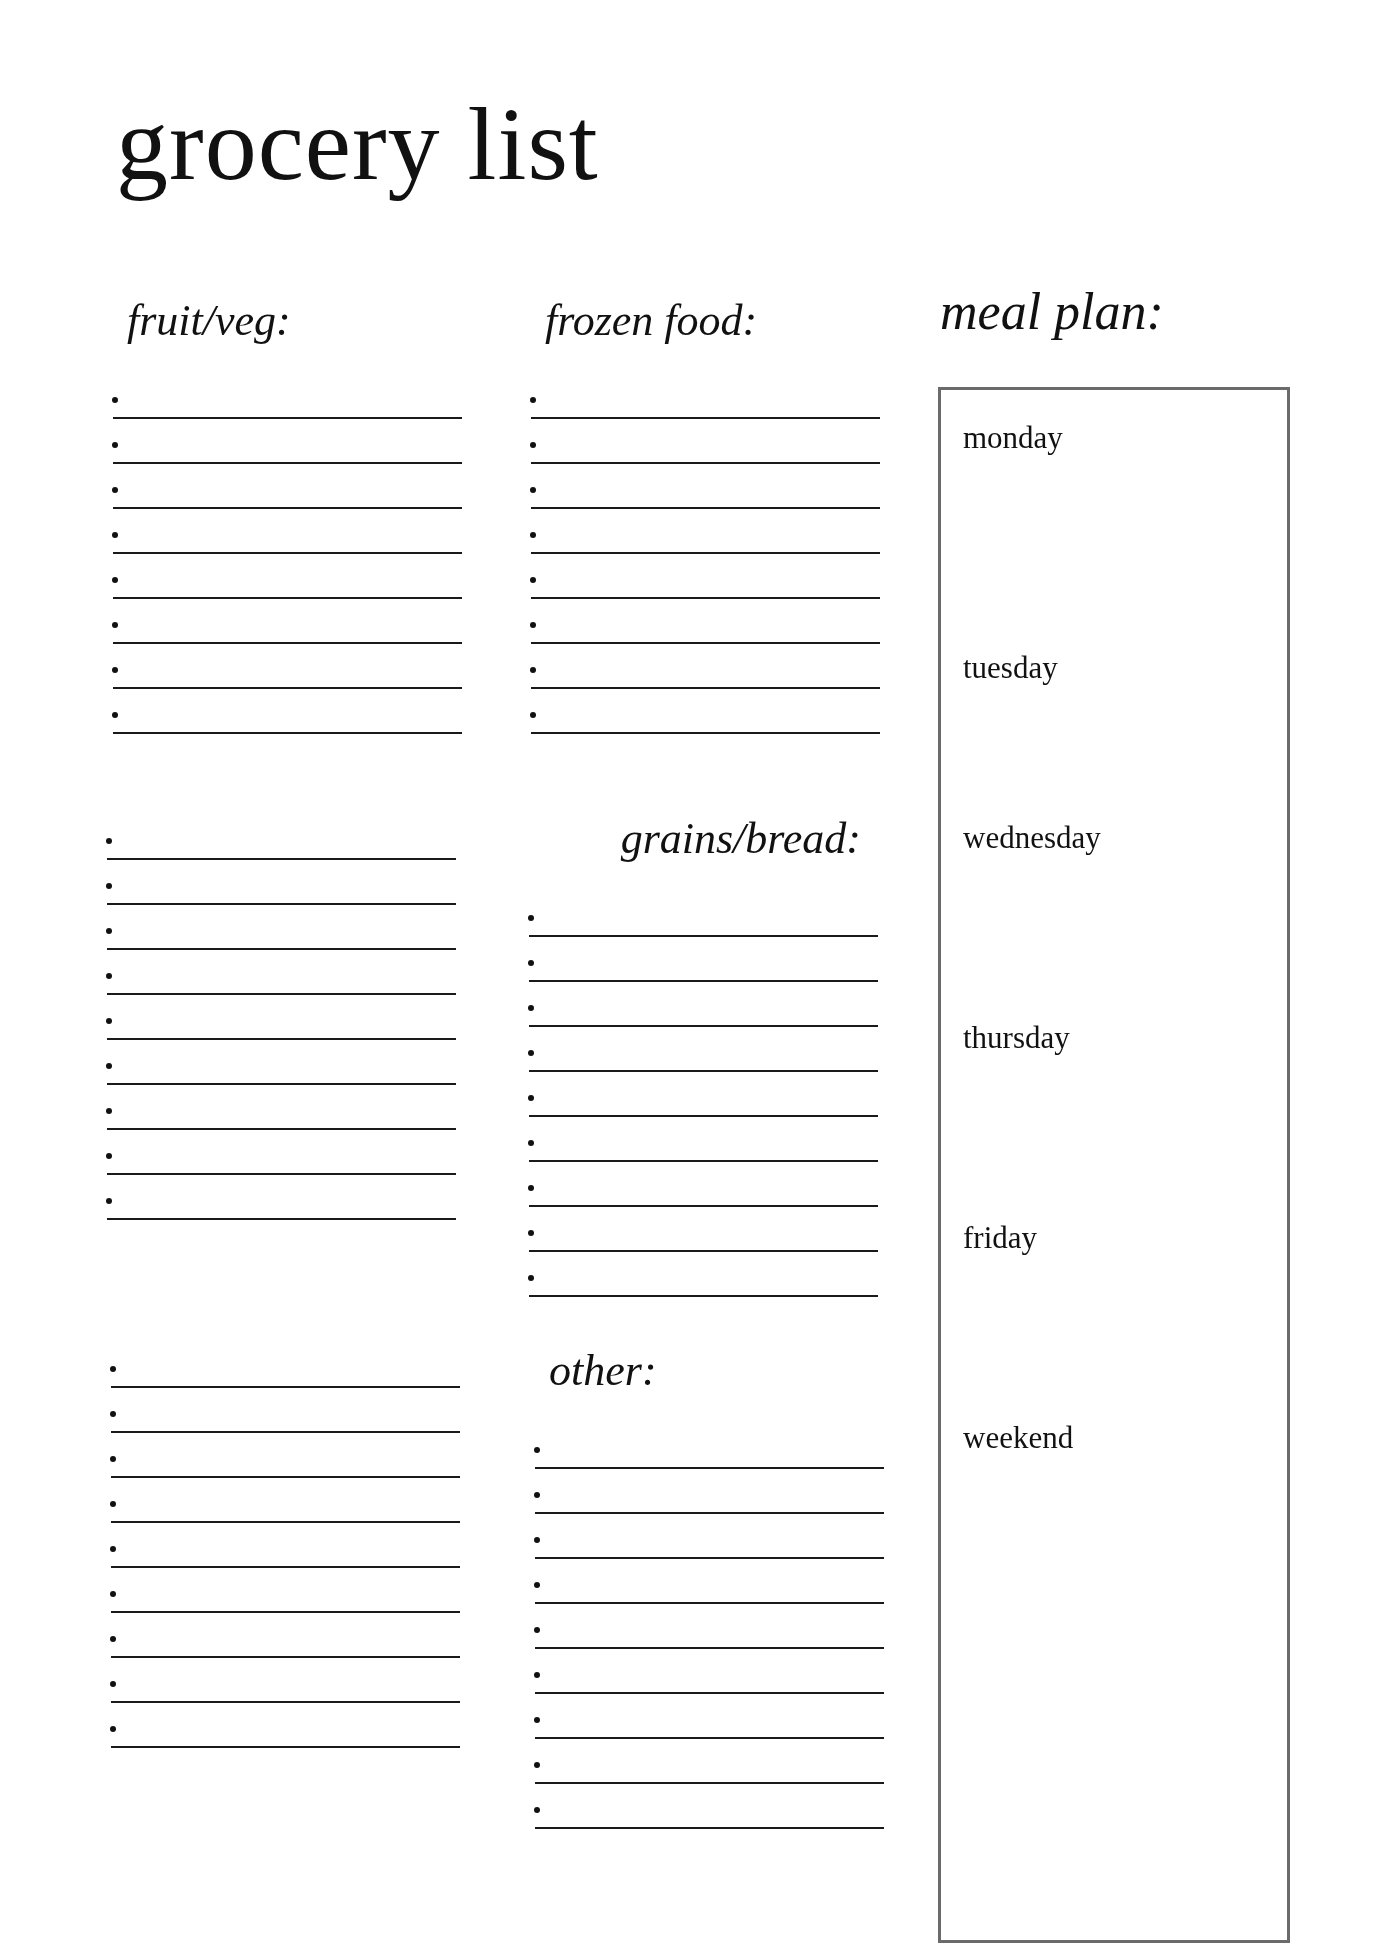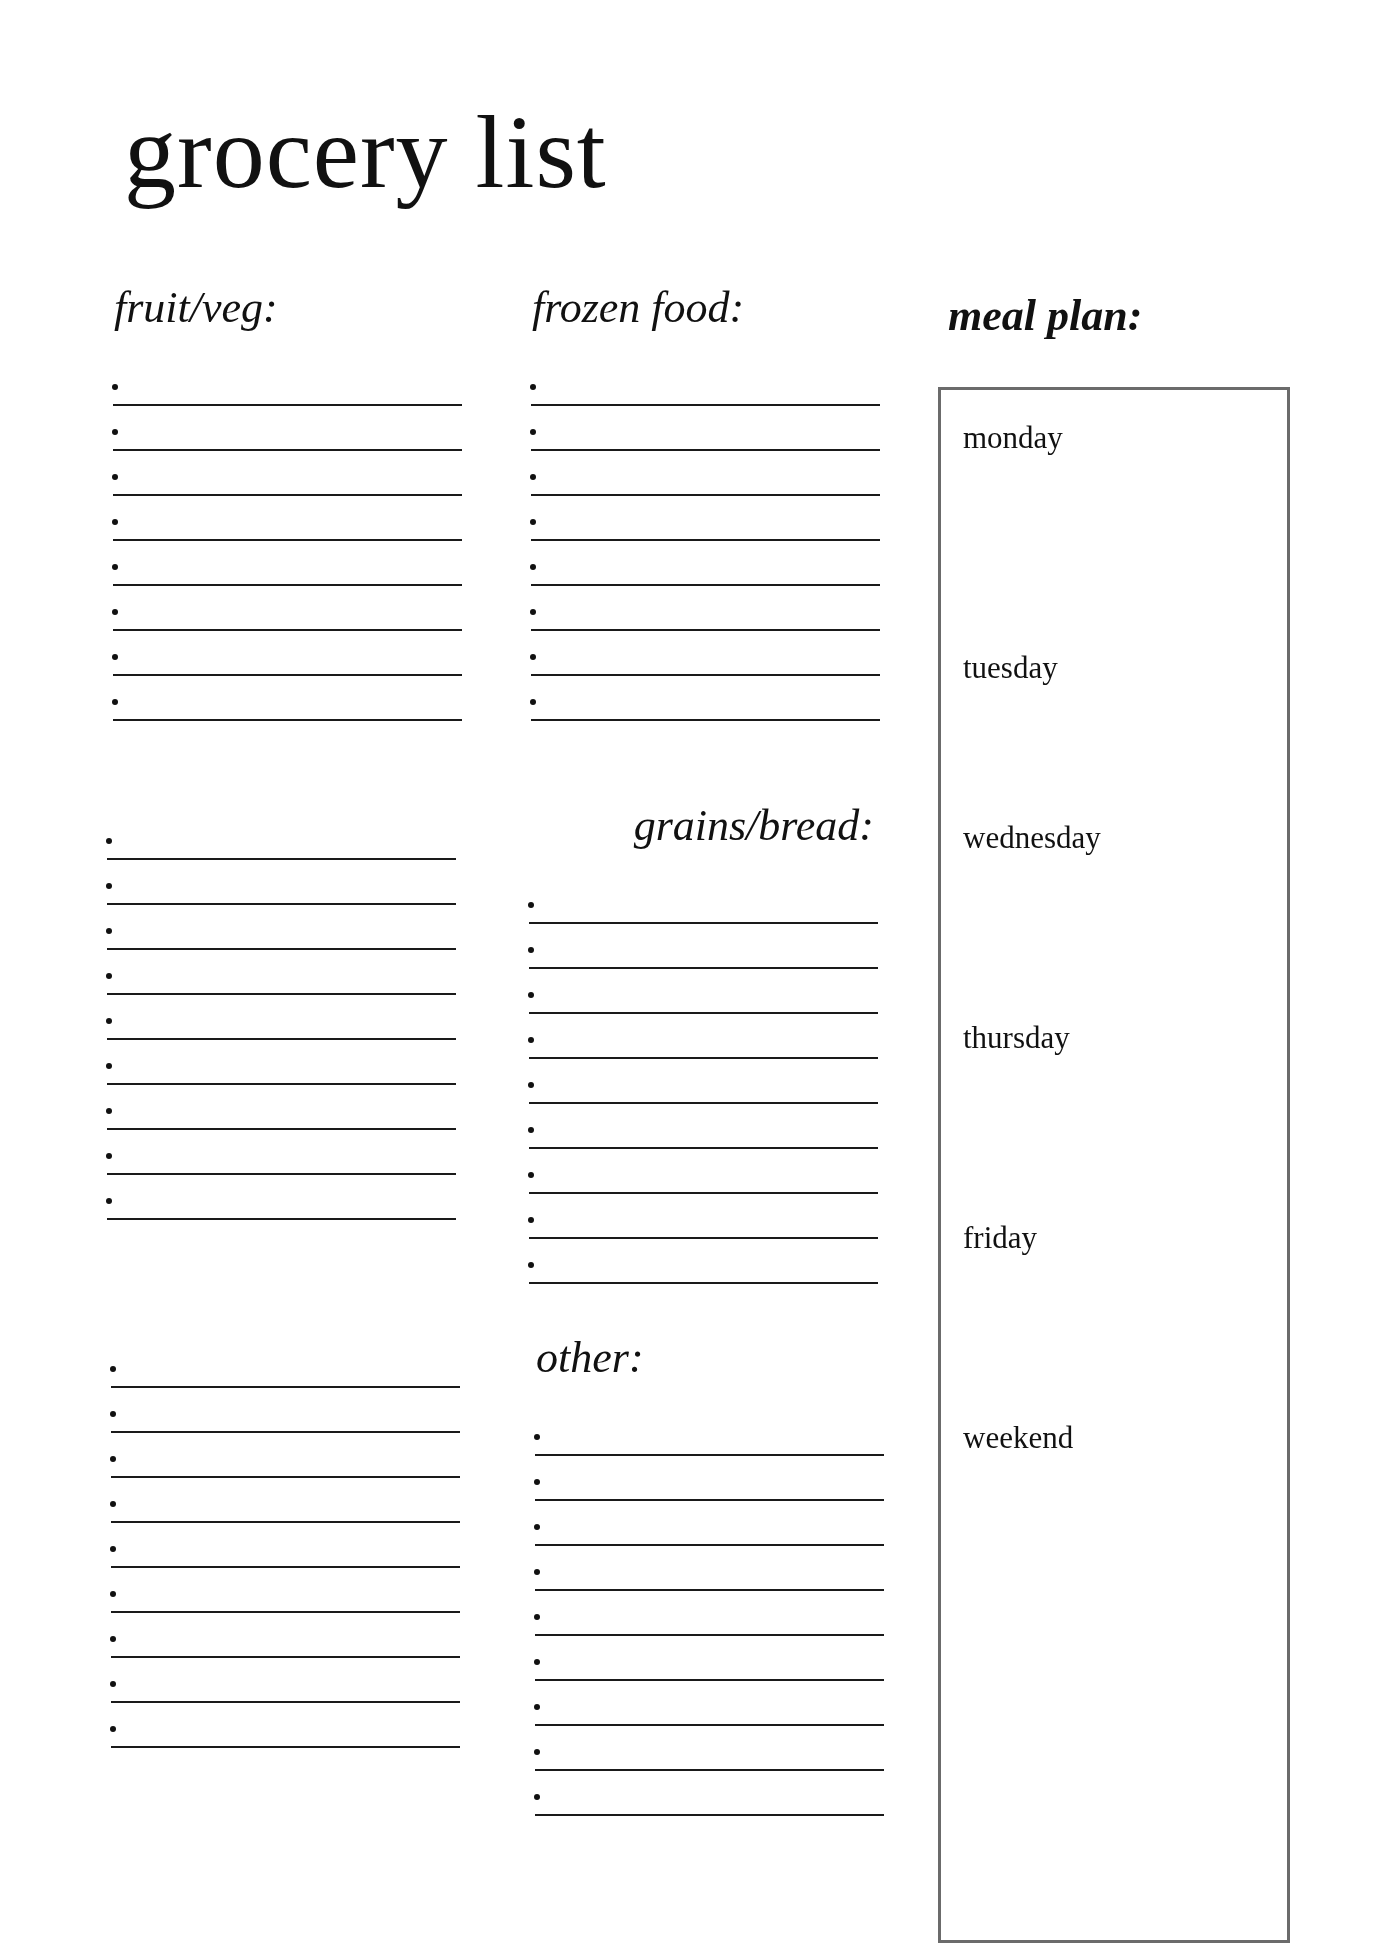--- a/index.html
+++ b/index.html
@@ -1,27 +1,27 @@
 <!DOCTYPE html>
 <html><head>
 <meta charset="utf-8">
 <style>
   html, body { margin:0; padding:0; background:#ffffff; }
   body { width:1382px; height:1956px; position:relative; overflow:hidden;
          font-family:"Liberation Serif","DejaVu Serif",serif; color:#111; }
   .title { position:absolute; left:112px; top:88px; font-size:104px; line-height:1;
-           font-family:"Liberation Serif",serif; font-weight:normal; letter-spacing:1px; margin:12px; }
+           font-family:"Liberation Serif",serif; font-weight:normal; letter-spacing:1px; margin:4px; }
   .section { position:absolute; width:352px; }
-  .section h2 { margin:4px; font-style:italic; font-weight:normal; font-size:44px; line-height:1;
+  .section h2 { margin:17px; font-style:italic; font-weight:normal; font-size:44px; line-height:1;
                 font-family:"Liberation Serif",serif; height:60px; }
   .rows { position:relative; margin-top:32px; }
   .row { position:relative; height:45px; }
   .row .dot { position:absolute; left:2px; top:6px; width:6px; height:6px; border-radius:50%; background:#111; }
   .row .line { position:absolute; left:3px; right:0; top:26px; height:0; border-top:2.5px solid #1a1a1a; }
-  .meal-h { position:absolute; left:940px; top:282px; font-style:italic; font-size:44px; margin:8px; font-weight:bold; }
+  .meal-h { position:absolute; left:940px; top:282px; font-style:italic; font-size:52px; margin:0; font-weight:normal; }
   .meal-box { position:absolute; left:938px; top:387px; width:352px; height:1556px;
               border:3px solid #6b6b6b; box-sizing:border-box; }
   .day { position:absolute; left:22px; font-size:31px; line-height:1; }
 </style>
 </head>
 <body>
 
 <h1 class="title">grocery list</h1>
 
 <div class="section" style="left:110px; top:282px;">

